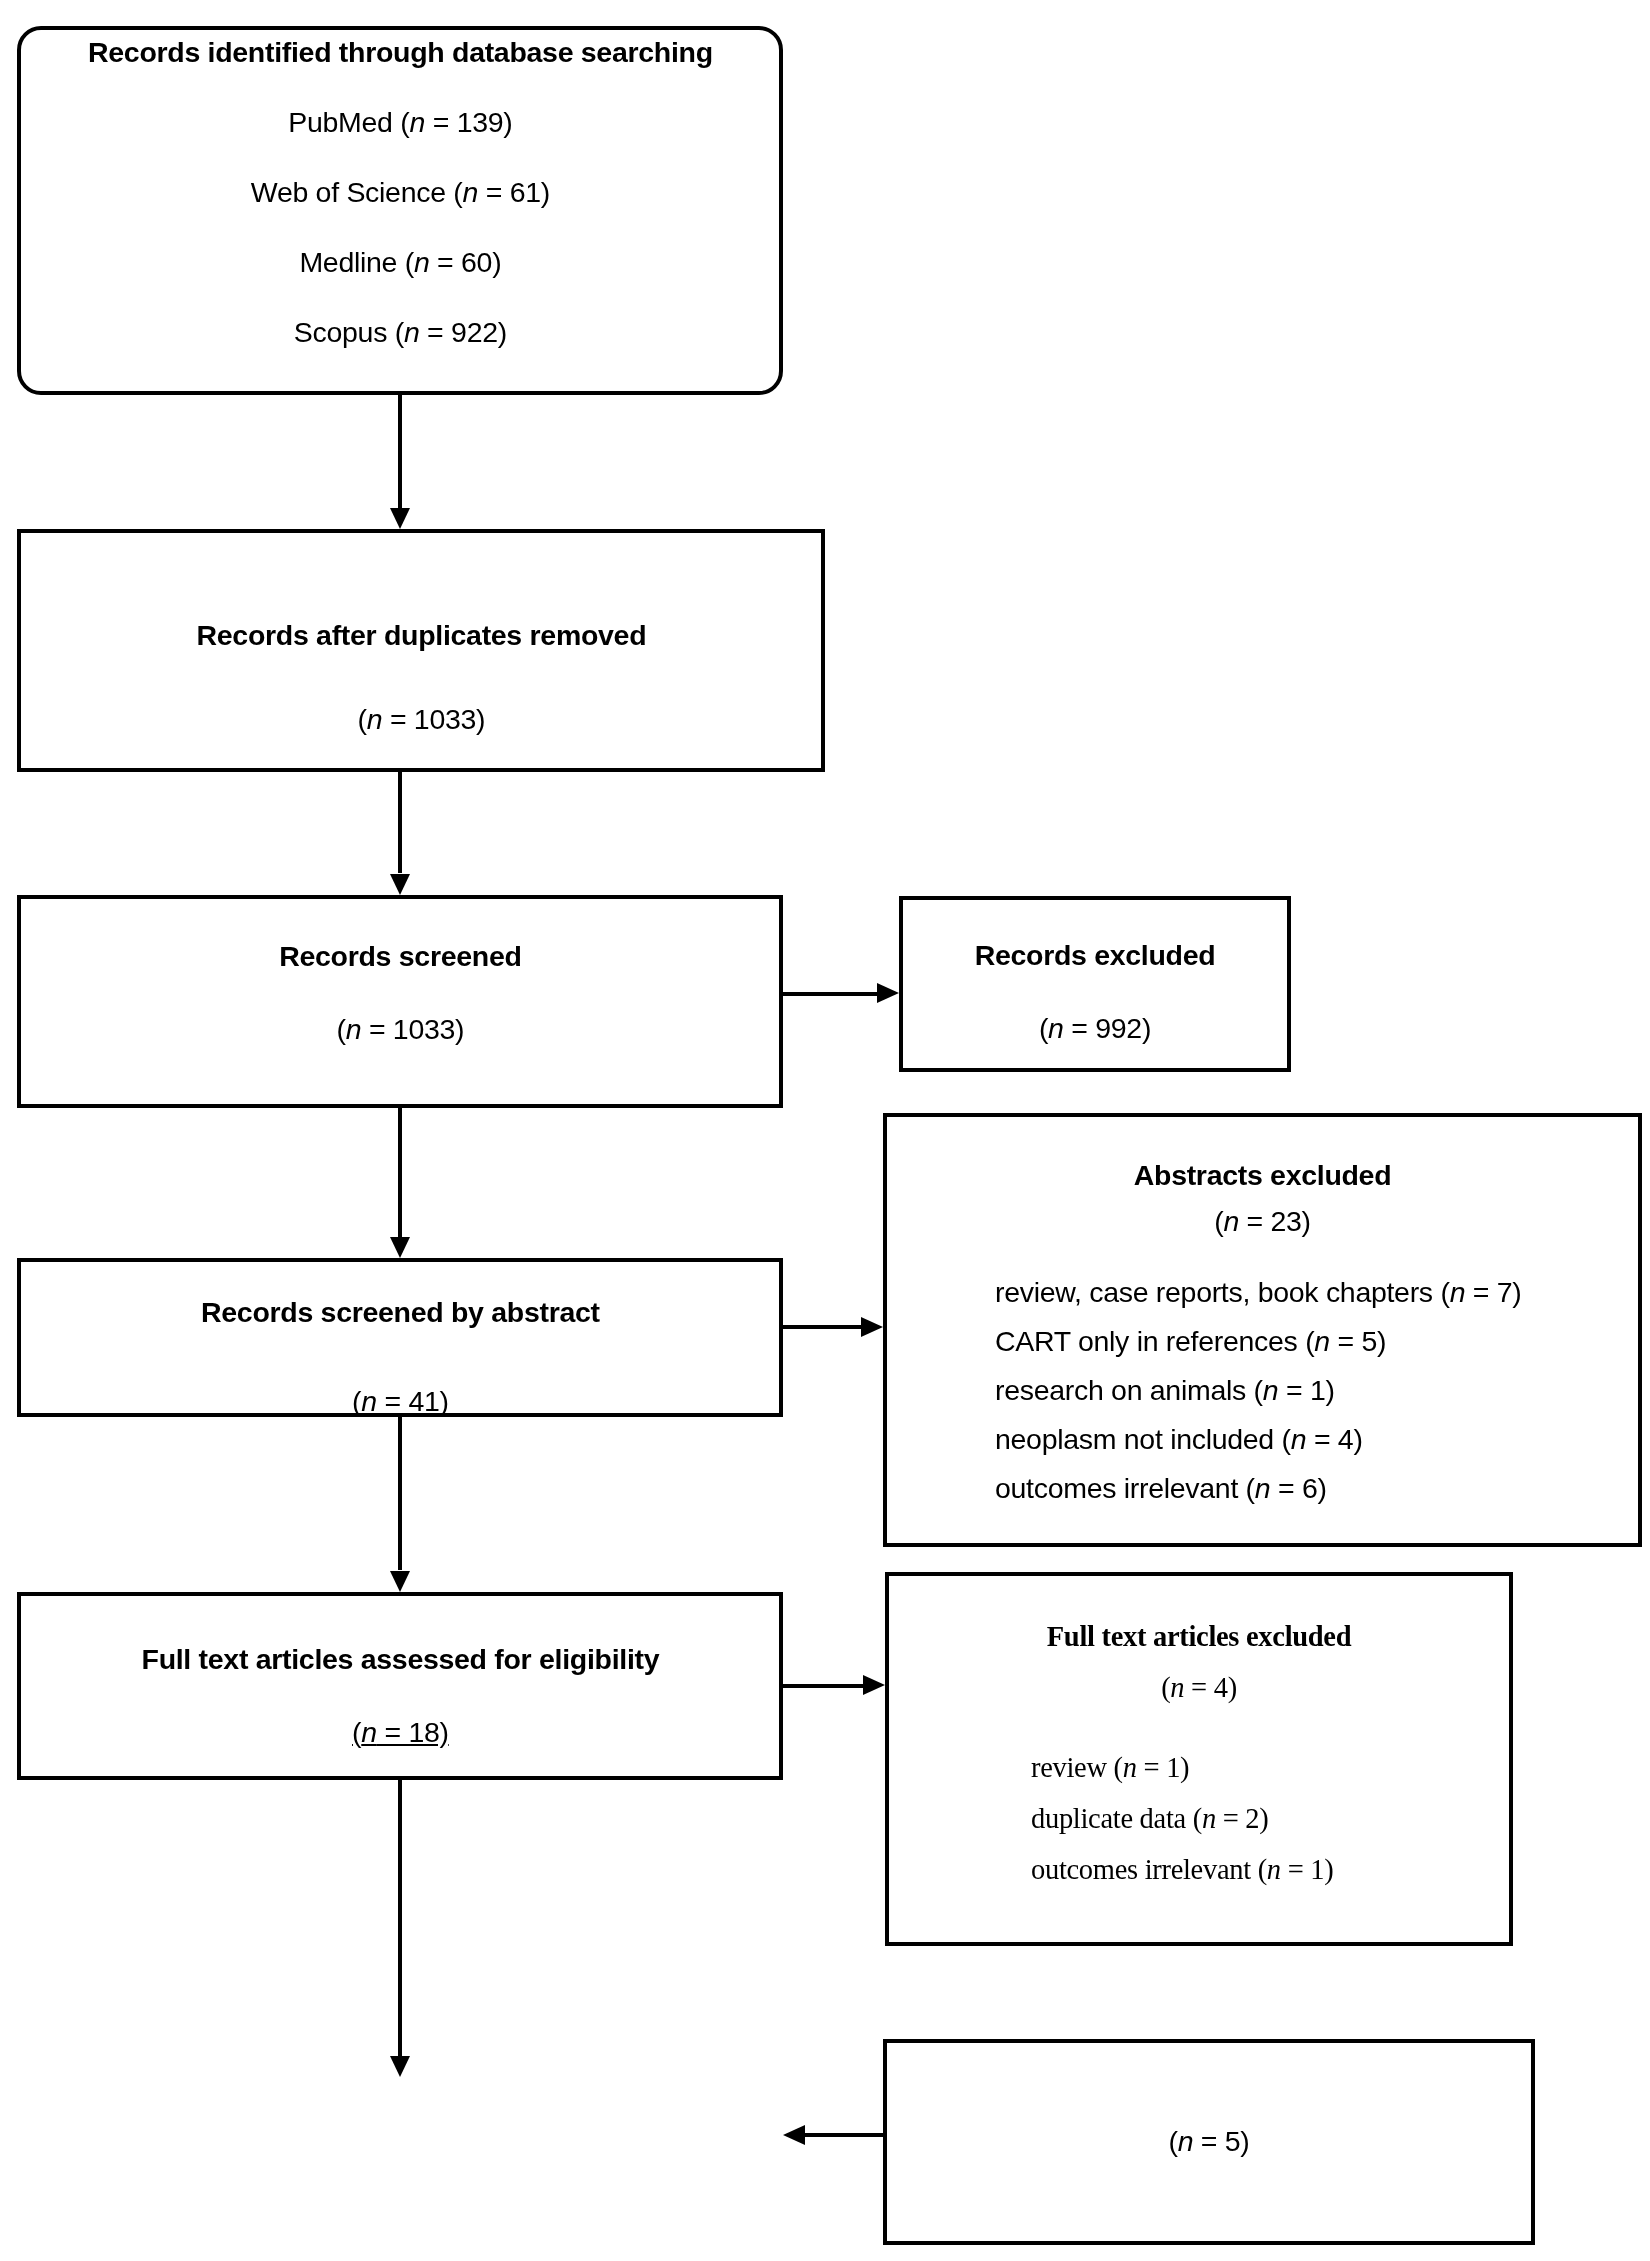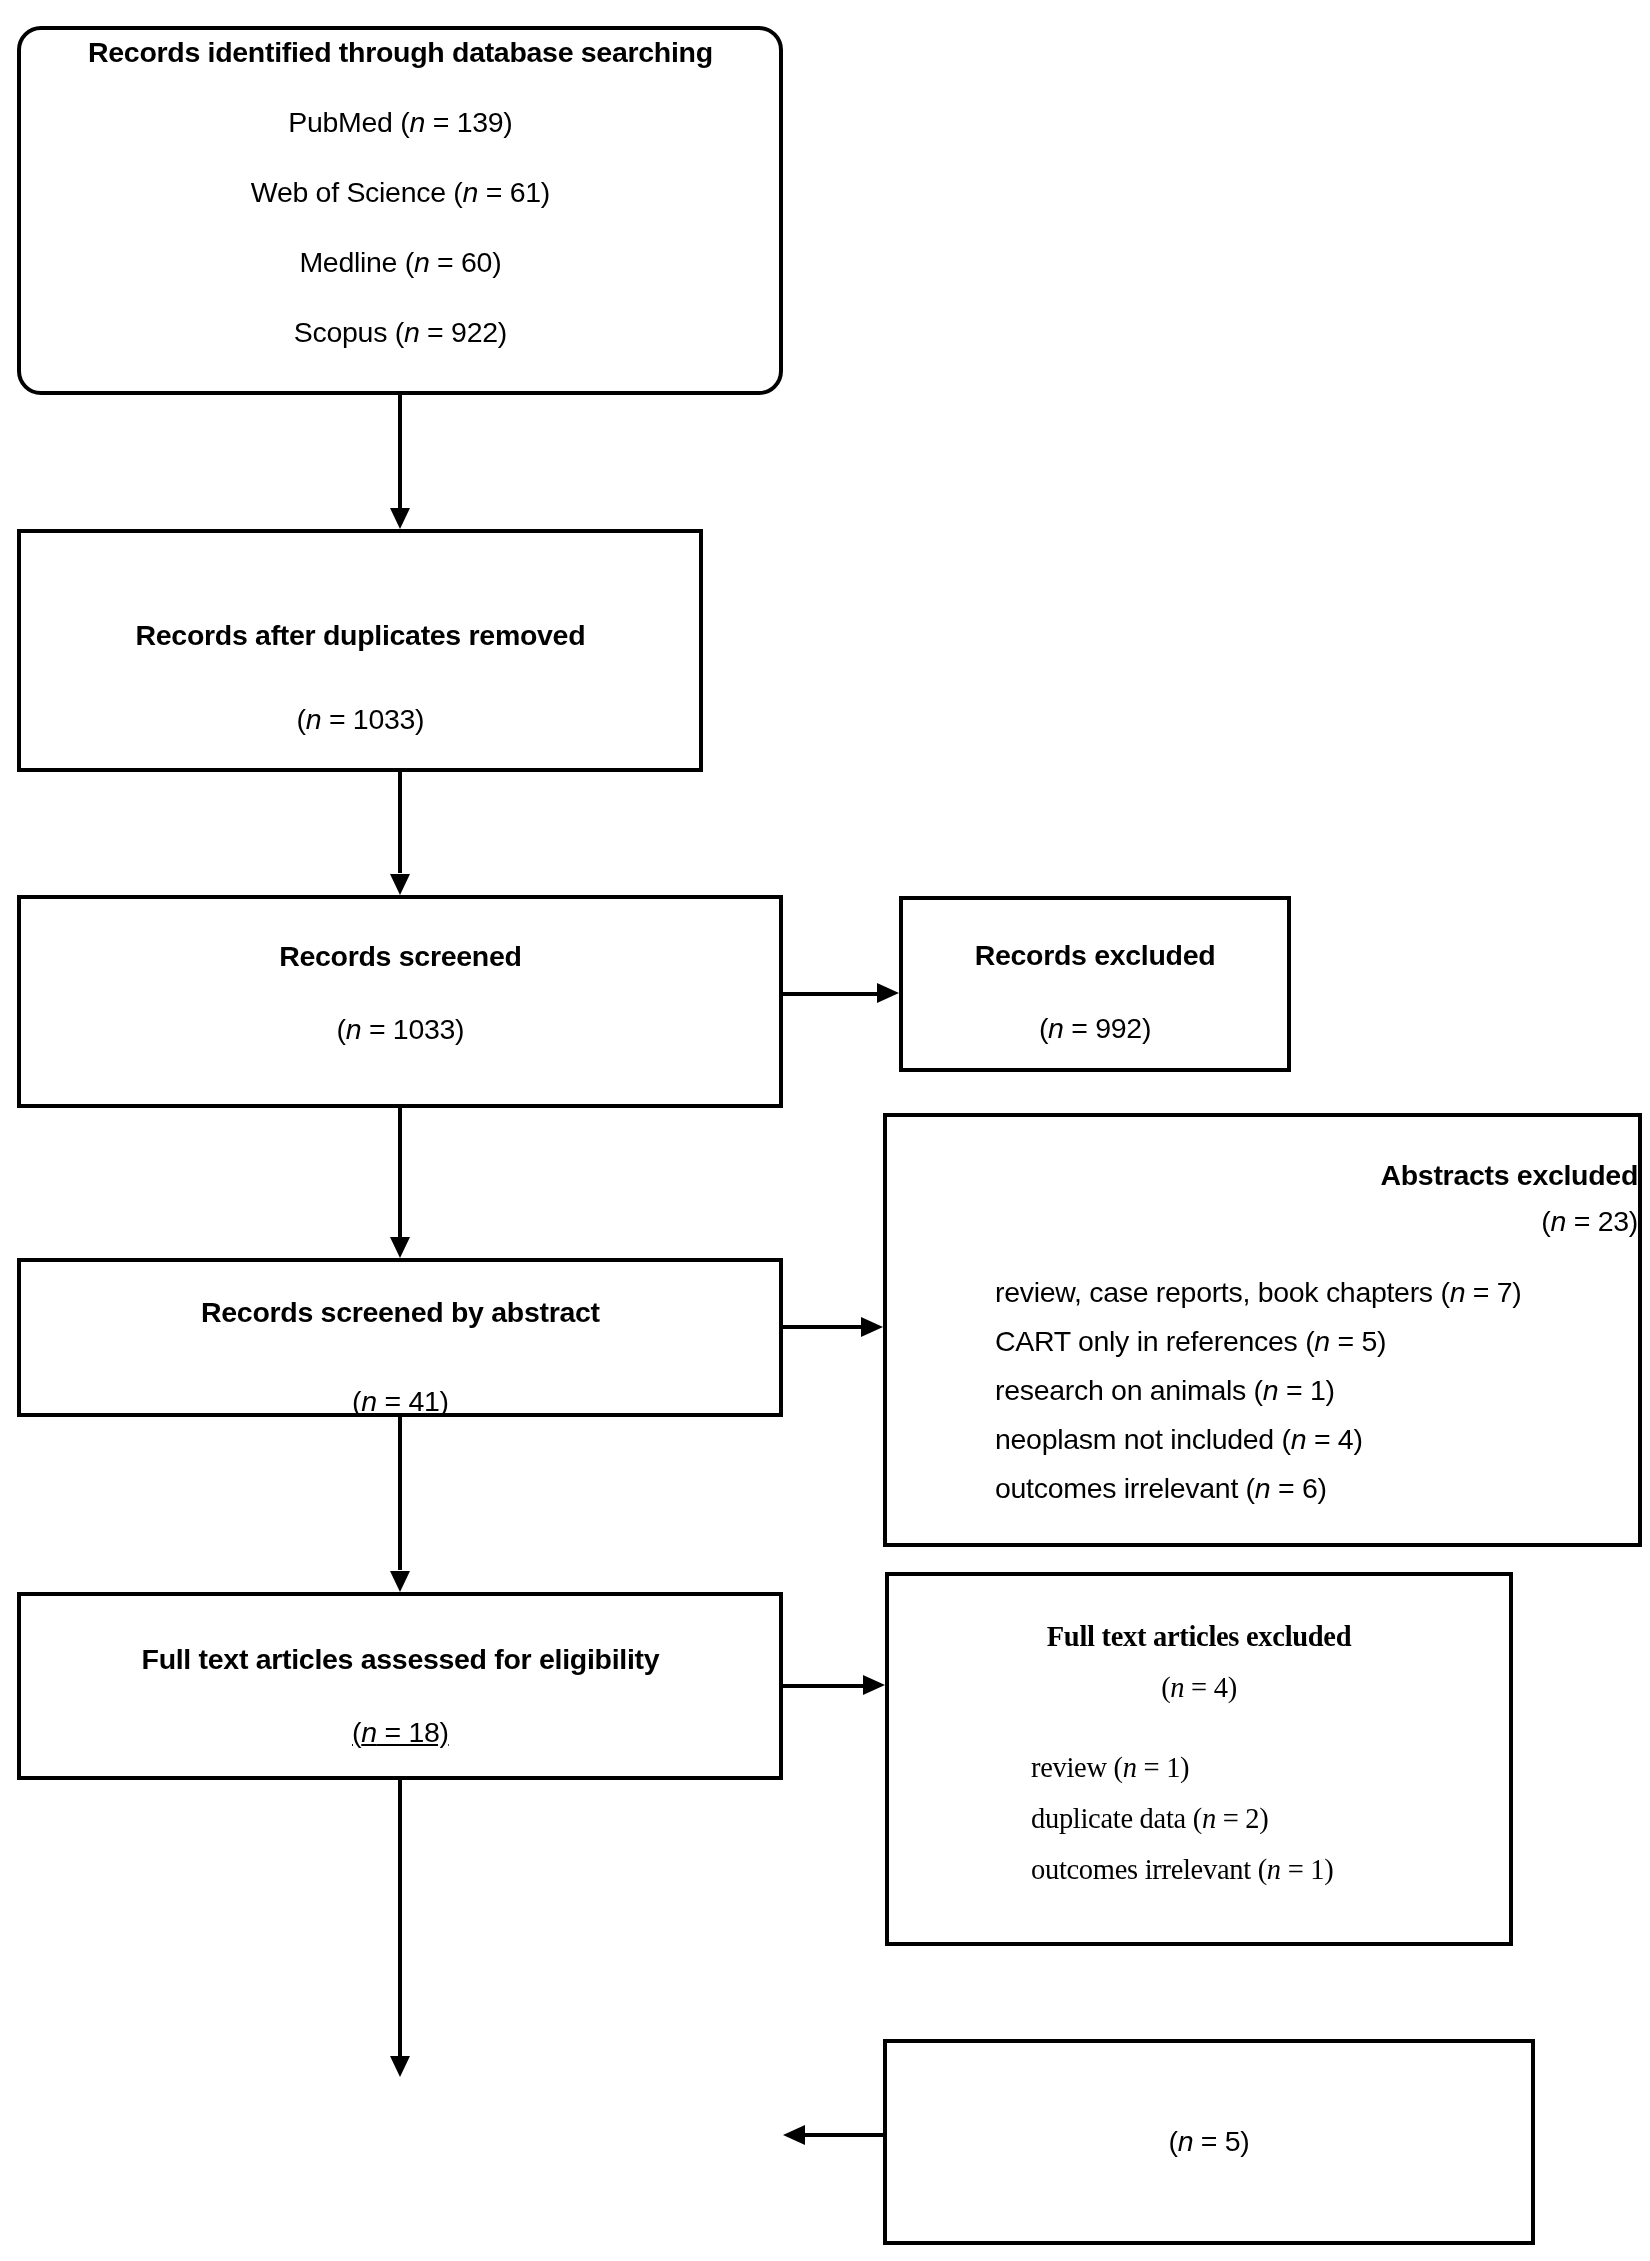--- a/index.html
+++ b/index.html
@@ -29,40 +29,40 @@
     text-align: center;
   }
   .box-title { font-weight: bold; }
   .tx { white-space: nowrap; }
 
   
   #box-identification { left: 17.4px; top: 26px;  width: 766px; height: 369px; padding-top: 8.1px; border-radius: 24px; }
   #box-identification .src       { margin-top: 41px; }
   #box-identification .src.first { }
 
-  #box-duplicates { left: 17.4px; top: 529px;  width: 686px; height: 243px; padding-top: 88px; }
+  #box-duplicates { left: 17.4px; top: 529px;  width: 808px; height: 243px; padding-top: 88px; }
   #box-duplicates .count { margin-top: 55px; }
 
   #box-screened { left: 17.4px; top: 895px; width: 766px; height: 213px; padding-top: 43px; }
   #box-screened .count { margin-top: 44px; }
 
   #box-abstract-screened { left: 17.4px; top: 1258px; width: 766px; height: 159px; padding-top: 36px; }
   #box-abstract-screened .count { margin-top: 60px; }
 
   #box-fulltext-assessed { left: 17.4px; top: 1592px; width: 766px; height: 188px; padding-top: 49px; }
   #box-fulltext-assessed .count { margin-top: 44px; text-decoration: underline; }
 
   #box-fulltext-included { left: 17.4px; top: 2077px; width: 766px; height: 175px; padding-top: 15px; }
   #box-fulltext-included .count { margin-top: 41px; }
 
   
   #box-records-excluded { left: 899px; top: 896px; width: 392px; height: 176px; padding-top: 41px; }
   #box-records-excluded .count { margin-top: 44px; }
 
-  #box-abstracts-excluded { left: 883px; top: 1113px; width: 759px; height: 434px; padding-top: 44px; align-items: flex-end; }
+  #box-abstracts-excluded { left: 883px; top: 1113px; width: 759px; height: 434px; padding-top: 44px; }
   #box-abstracts-excluded .count { margin-top: 17.4px; }
   #box-abstracts-excluded .reason { align-self: flex-start; text-align: left; margin-left: 108px; margin-top: 20px; }
   #box-abstracts-excluded .reason.first { margin-top: 42px; }
 
   #box-fulltext-excluded { left: 885px; top: 1572px; width: 628px; height: 374px; padding-top: 46px; font-family: Liberation Serif, serif; }
   #box-fulltext-excluded .count { margin-top: 22px; }
   #box-fulltext-excluded .reason { align-self: flex-start; text-align: left; margin-left: 142px; margin-top: 22px; }
   #box-fulltext-excluded .reason.first { margin-top: 51px; }
 
   #box-citation-included { left: 883px; top: 2039px; width: 652px; height: 206px; padding-top: 43px; }

